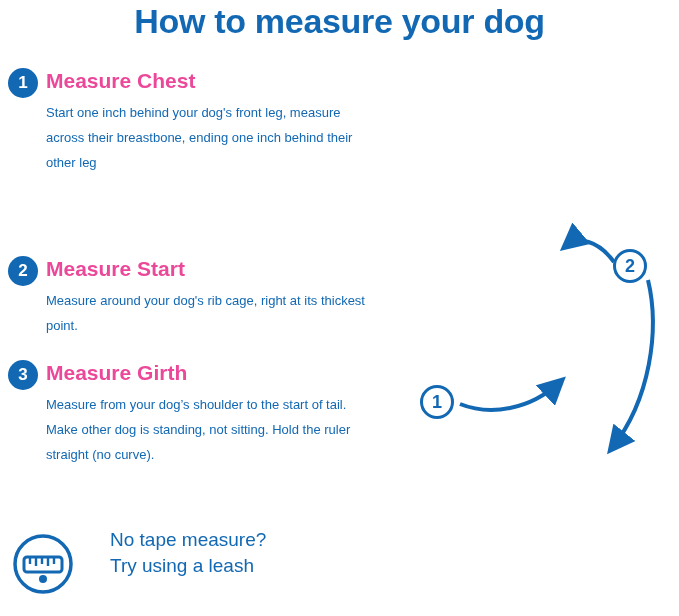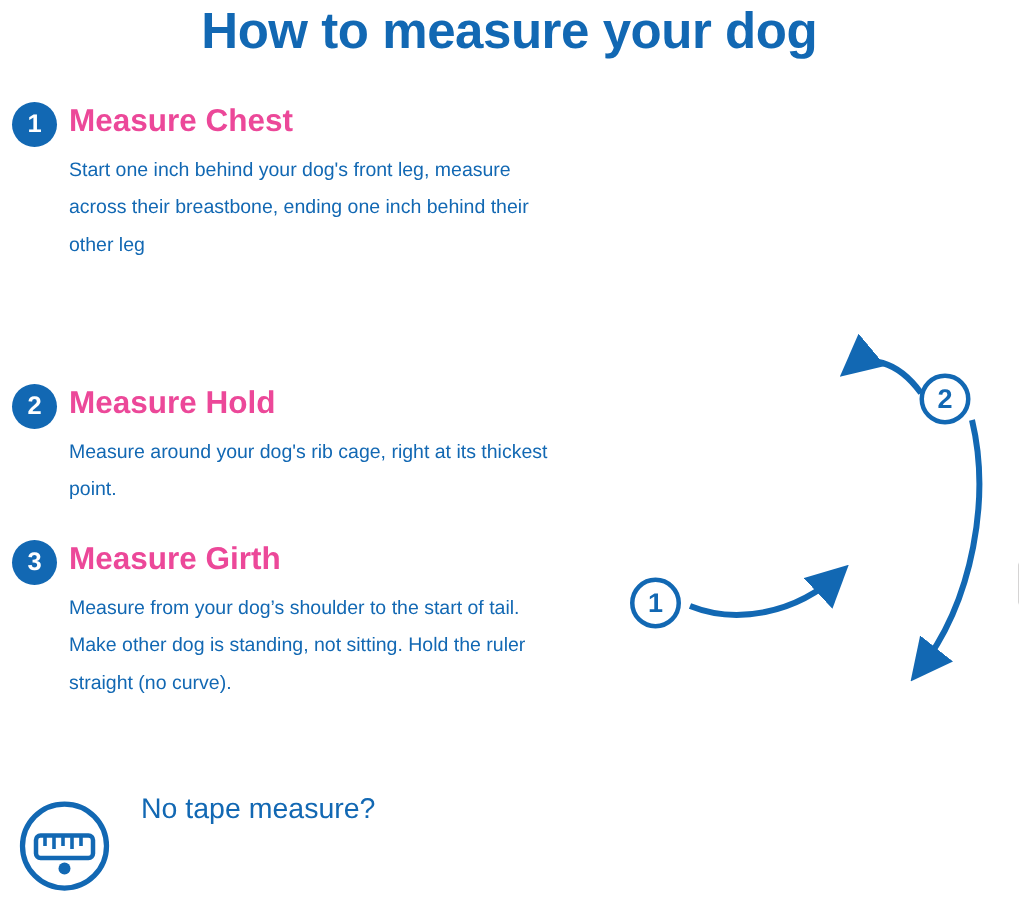--- a/index.html
+++ b/index.html
@@ -84,21 +84,21 @@
   }
   .tape-icon {
     position: absolute;
     left: 4px;
     top: 6px;
     width: 62px;
     height: 62px;
   }
   .footer-text {
     position: absolute;
-    left: 86px;
+    left: 102px;
     top: 0px;
     width: 290px;
     font-size: 19px;
     line-height: 26px;
     color: #1268b3;
   }
 
   
   #dog-photo {
     position: absolute;
@@ -238,35 +238,36 @@
   <div class="callout" id="callout-2">2</div>
 
   <div class="step" id="step-1">
     <div class="step-badge">1</div>
     <div class="step-heading">Measure Chest</div>
     <div class="step-body">Start one inch behind your dog's front leg, measure across their breastbone, ending one inch behind their other leg</div>
   </div>
 
   <div class="step" id="step-2">
     <div class="step-badge">2</div>
-    <div class="step-heading">Measure Hold</div>
+    <div class="step-heading">Measure Start</div>
     <div class="step-body">Measure around your dog's rib cage, right at its thickest point.</div>
   </div>
 
   <div class="step" id="step-3">
     <div class="step-badge">3</div>
     <div class="step-heading">Measure Girth</div>
     <div class="step-body">Measure from your dog’s shoulder to the start of tail. Make other dog is standing, not sitting. Hold the ruler straight (no curve).</div>
   </div>
 
   <div class="footer-note">
     <svg class="tape-icon" viewBox="0 0 62 62">
       <circle cx="31" cy="31" r="28" fill="none" stroke="#1268b3" stroke-width="3.5"></circle>
       <rect x="12" y="24" width="38" height="15" rx="3" fill="none" stroke="#1268b3" stroke-width="3"></rect>
       <path d="M18,24 L18,31 M24,24 L24,33 M30,24 L30,31 M36,24 L36,33 M42,24 L42,31" stroke="#1268b3" stroke-width="2.4"></path>
       <circle cx="31" cy="46" r="4" fill="#1268b3"></circle>
     </svg>
     <div class="footer-text">
       <div>No tape measure?</div>
+      <div>Try using a leash</div>
     </div>
   </div>
 
 </div>
 
 </body></html>

